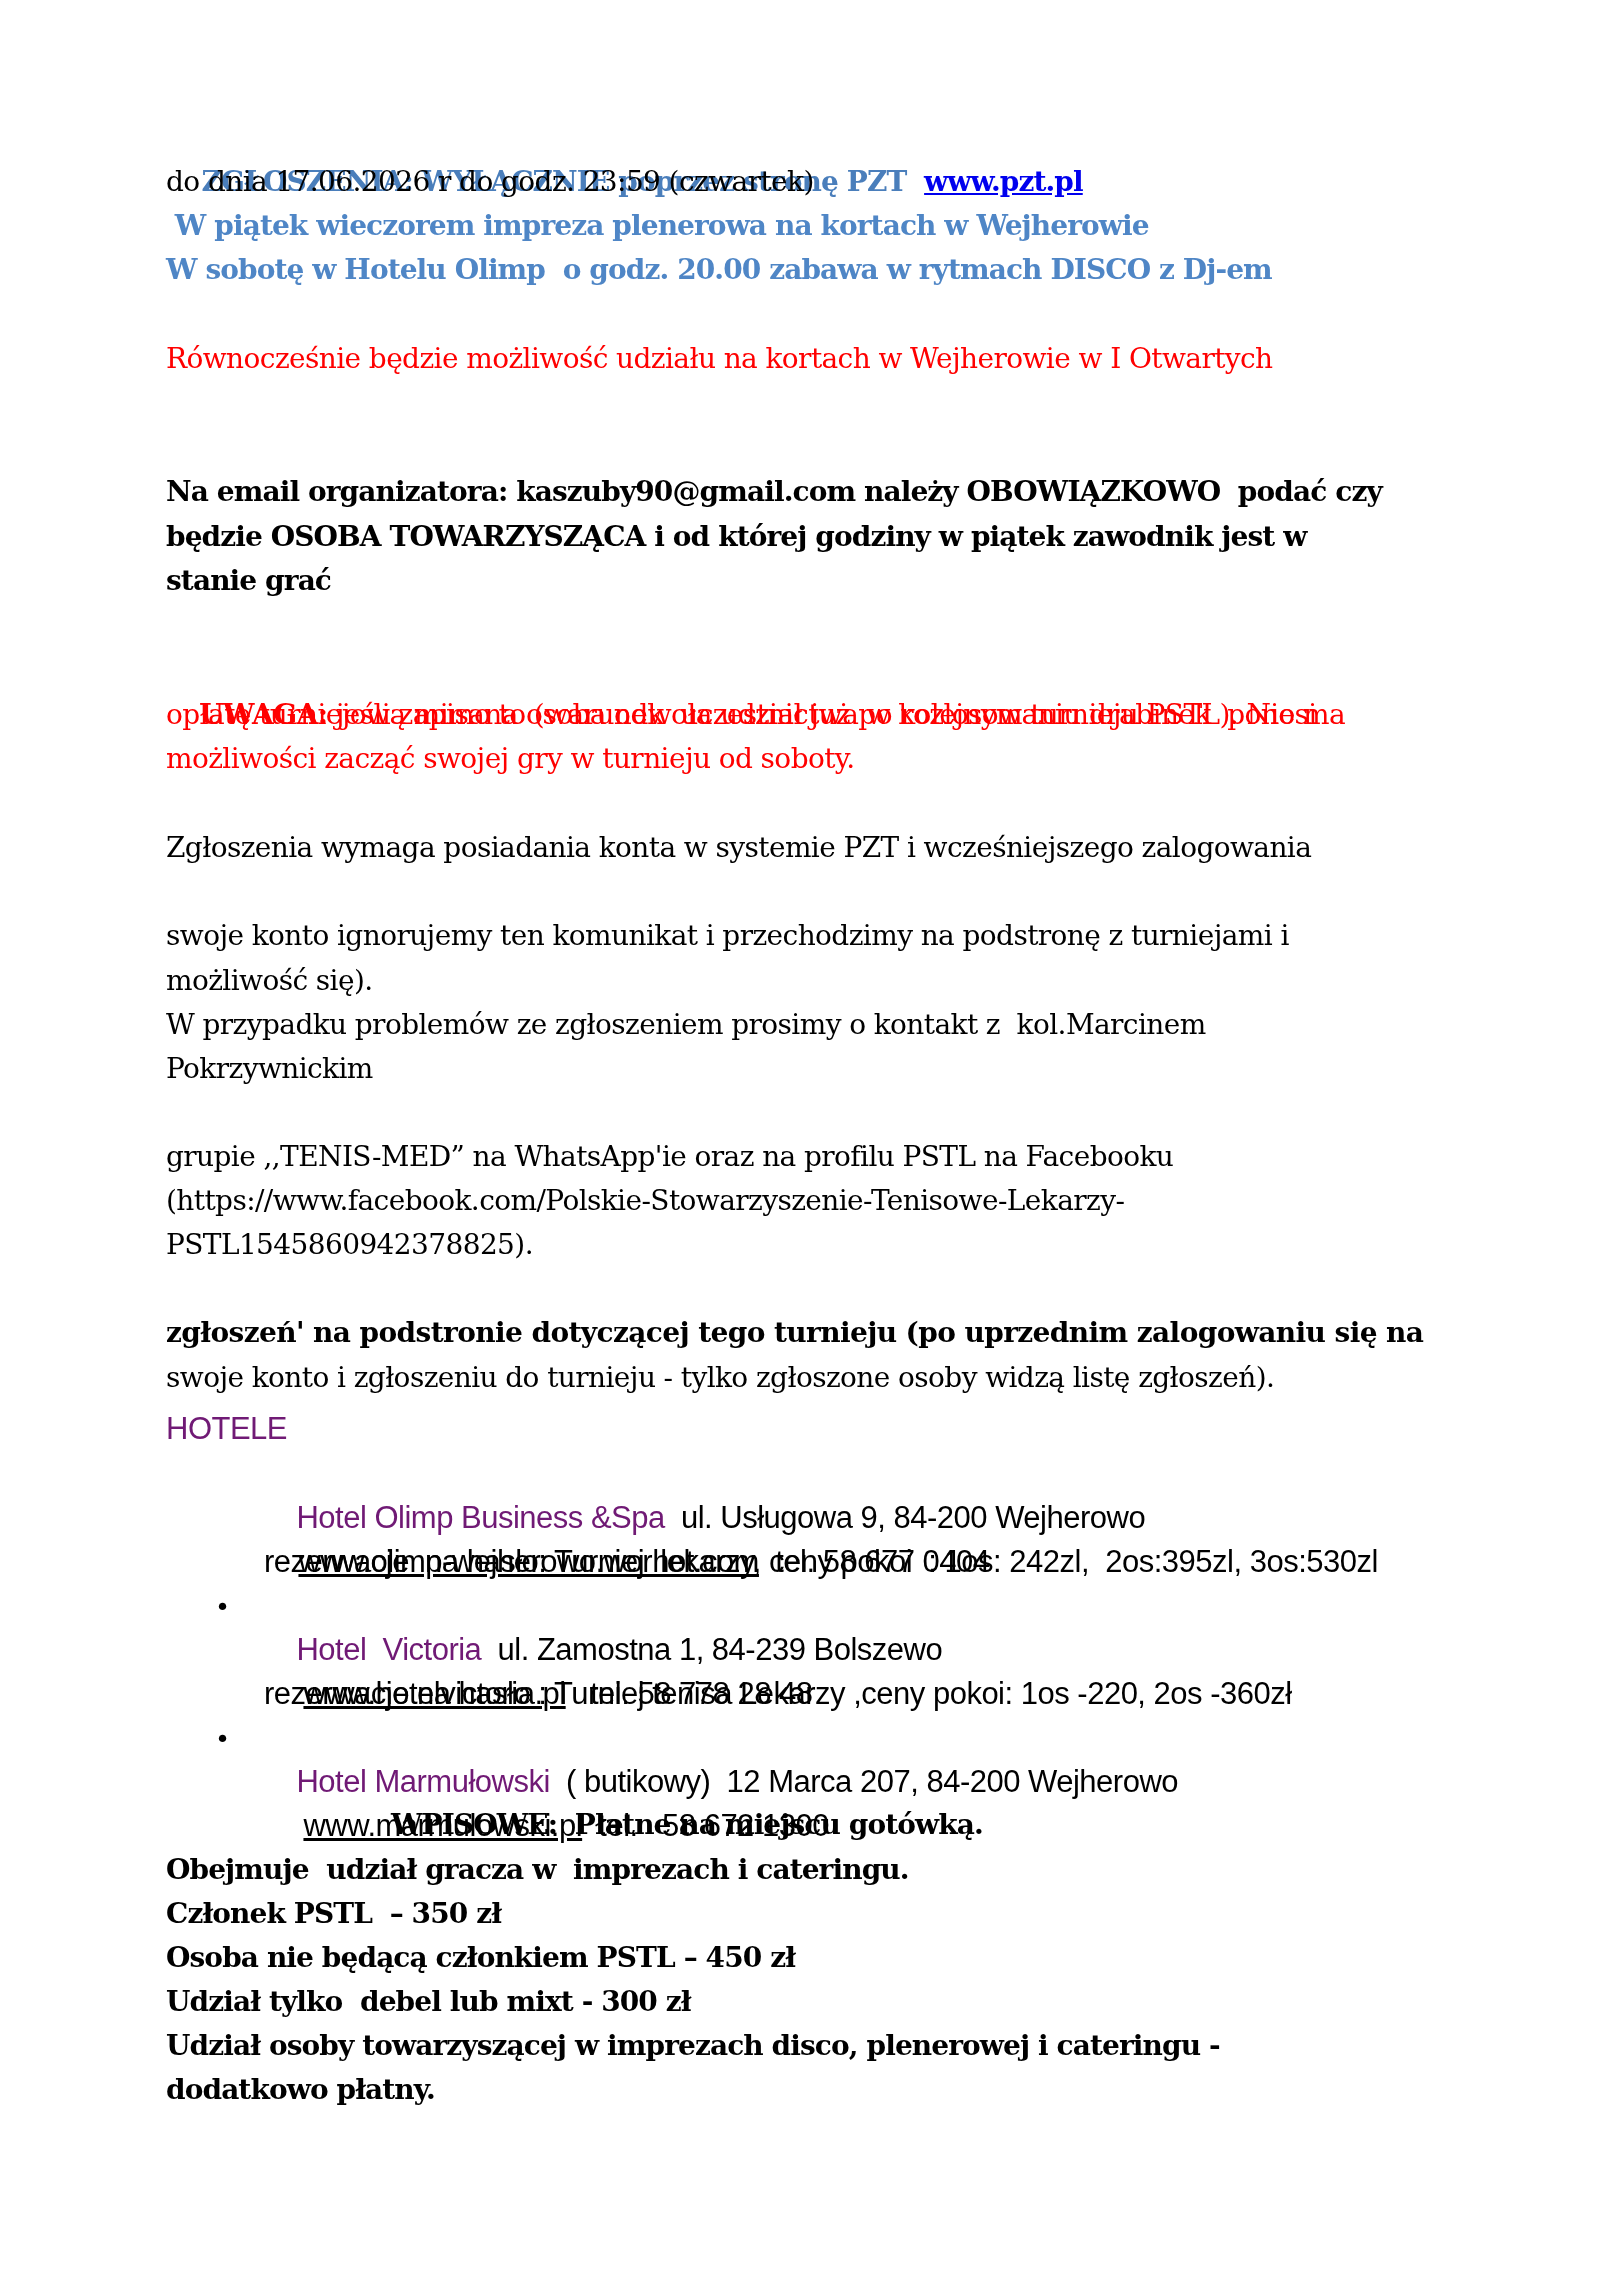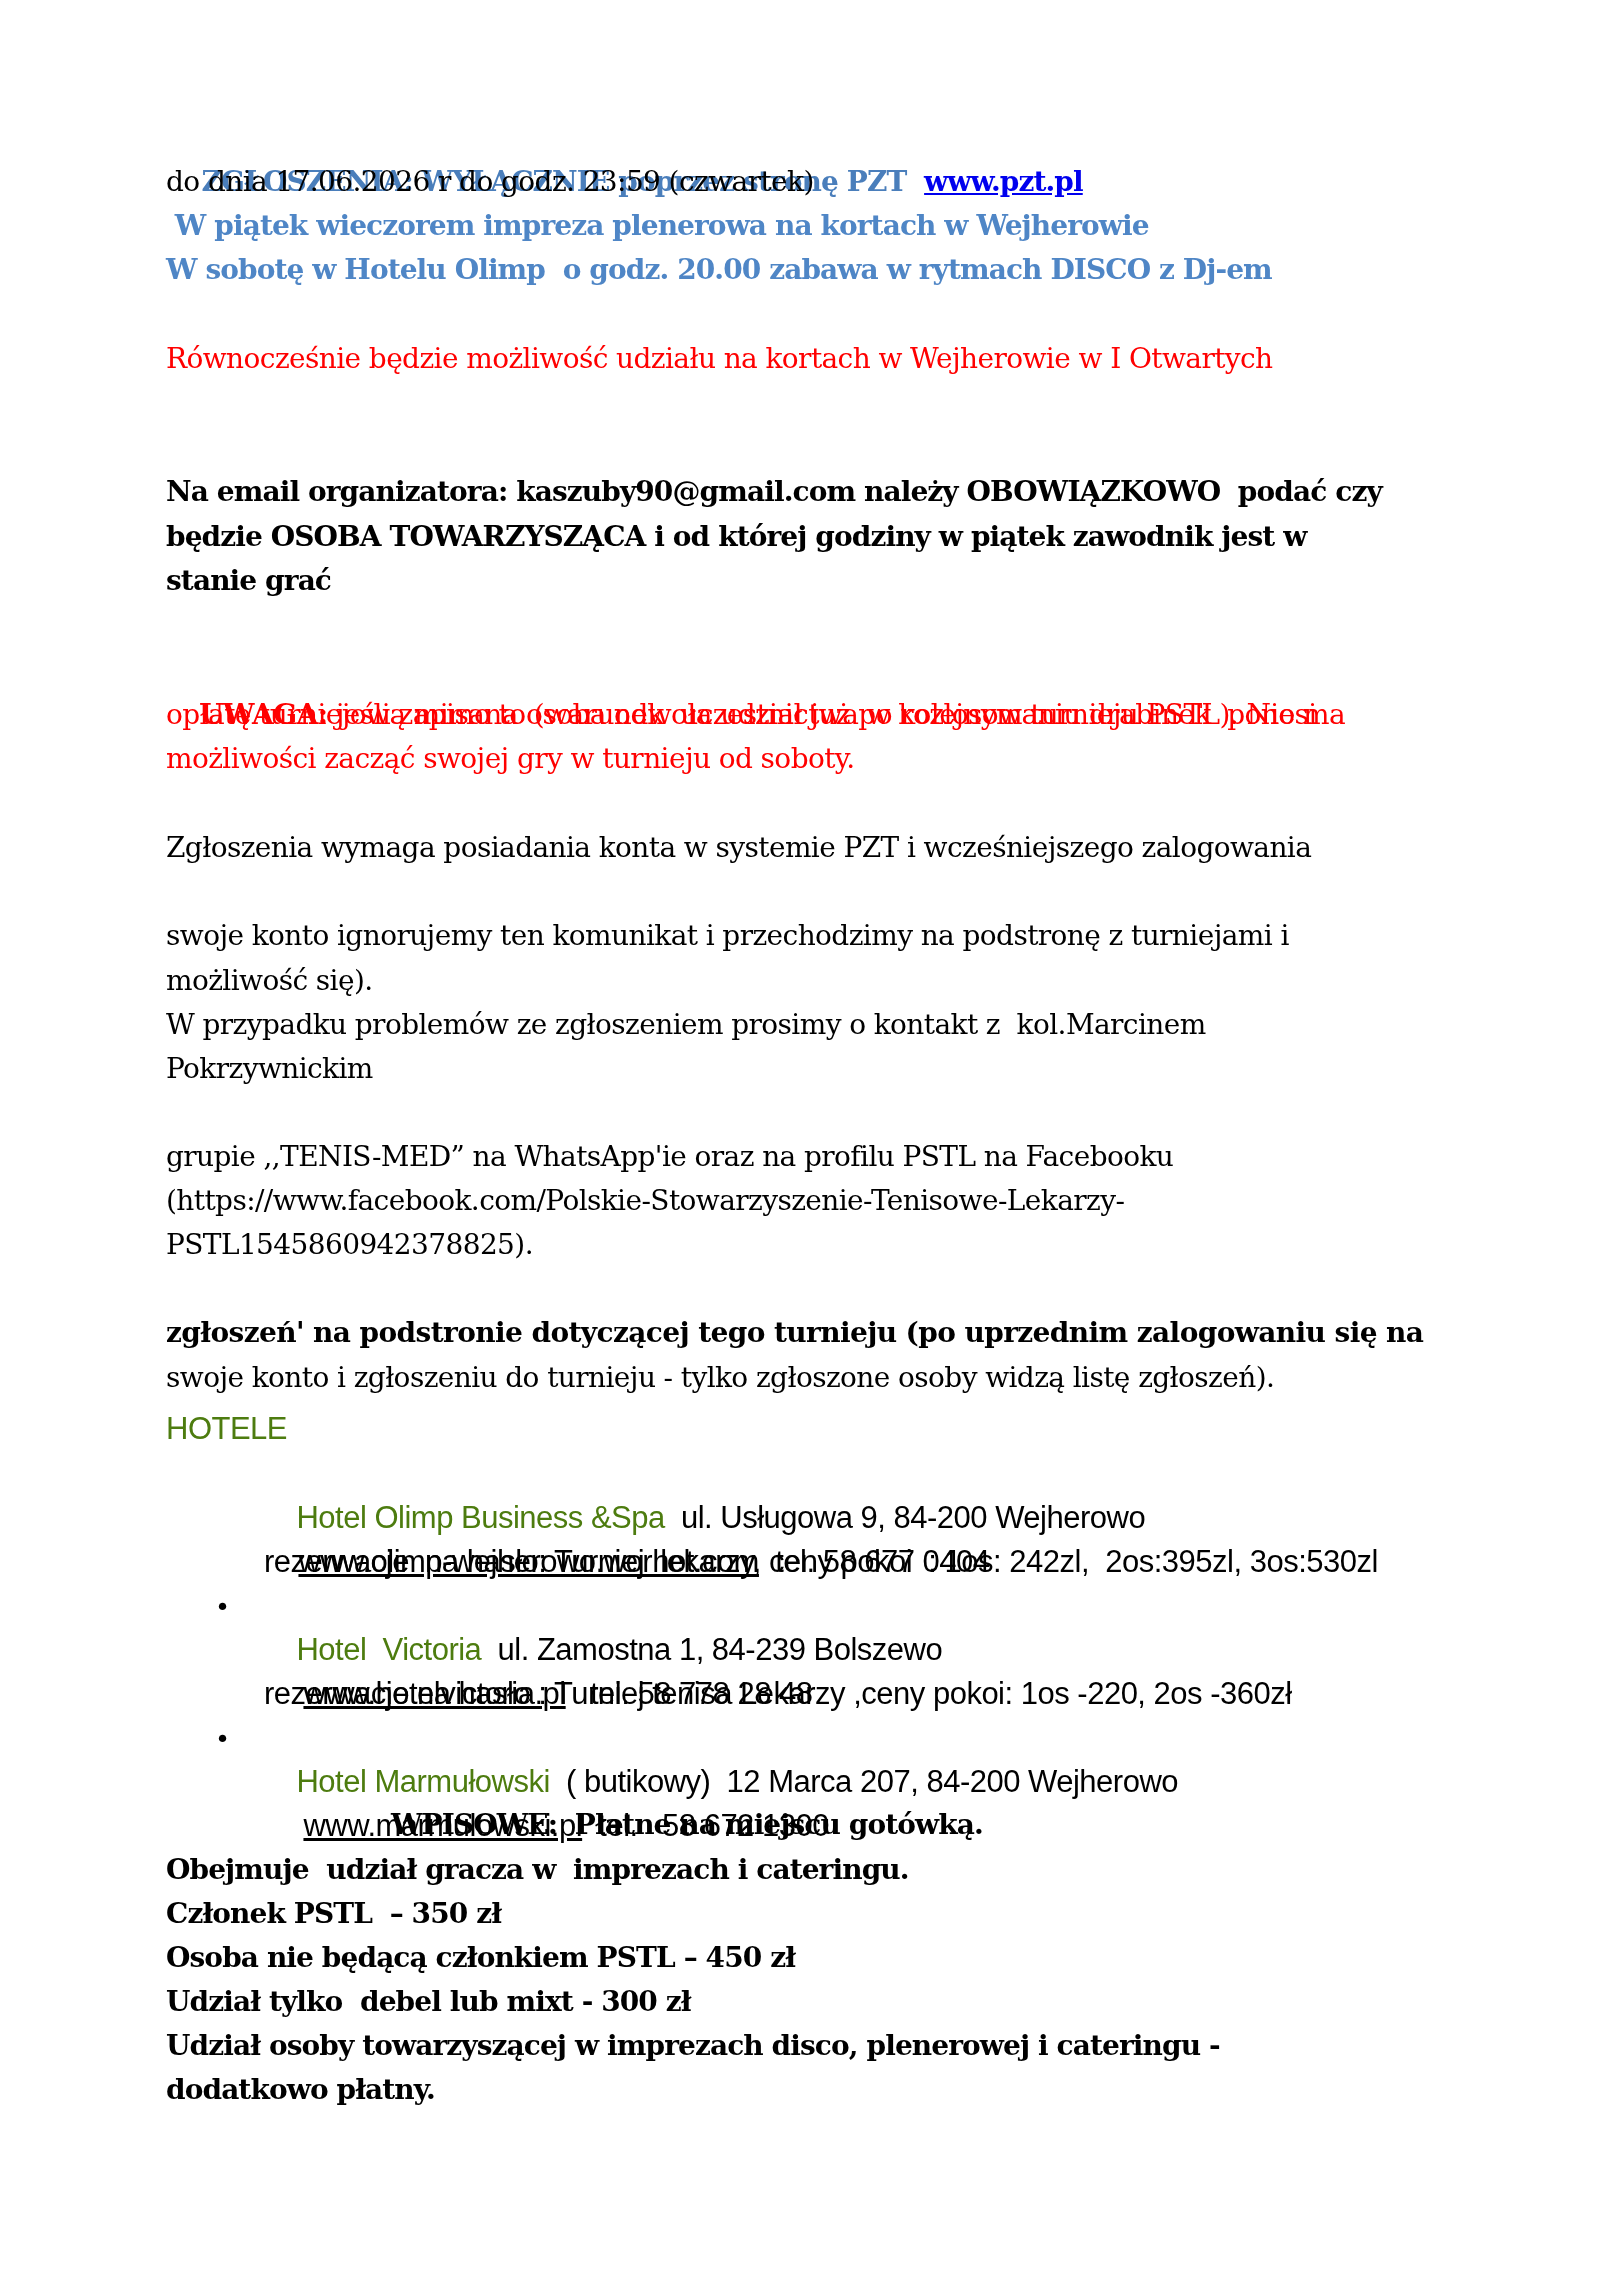--- a/index.html
+++ b/index.html
@@ -6,21 +6,21 @@
   body { width: 1621px; height: 2293px; position: relative; overflow: hidden; }
   .page { position: absolute; left: 0; top: 0; width: 1495px; height: 2293px; background: #fff; margin-left: 48px; }
   .line { position: absolute; white-space: pre; line-height: 44px; height: 44px; }
   .serif { font-family: "DejaVu Serif", "Liberation Serif", serif; font-size: 28px; letter-spacing: -0.6px; }
   .serif-b { font-family: "DejaVu Serif", "Liberation Serif", serif; font-size: 28px; font-weight: bold; letter-spacing: -0.9px; }
   .sans { font-family: "Liberation Sans", "DejaVu Sans", sans-serif; font-size: 31px; letter-spacing: -0.5px; }
   .blue { color: #4f86c6; }
   .blue-dark { color: #4a7ebb; }
   .red { color: #ff0000; }
   .black { color: #000; }
-  .orange { color: #4d7c0f; }
+  .orange { color: #701a75; }
   .link-blue { color: #0000ee; text-decoration: underline; }
   .ul { text-decoration: underline; color: #000; }
   .bullet { position: absolute; font-family: "DejaVu Sans", sans-serif; font-size: 25.5px; line-height: 44px; color: #000; }
 </style>
 </head>
 <body>
 
 <div class="page">
 
   <div class="line serif-b" style="left:118px; top:116px;">

